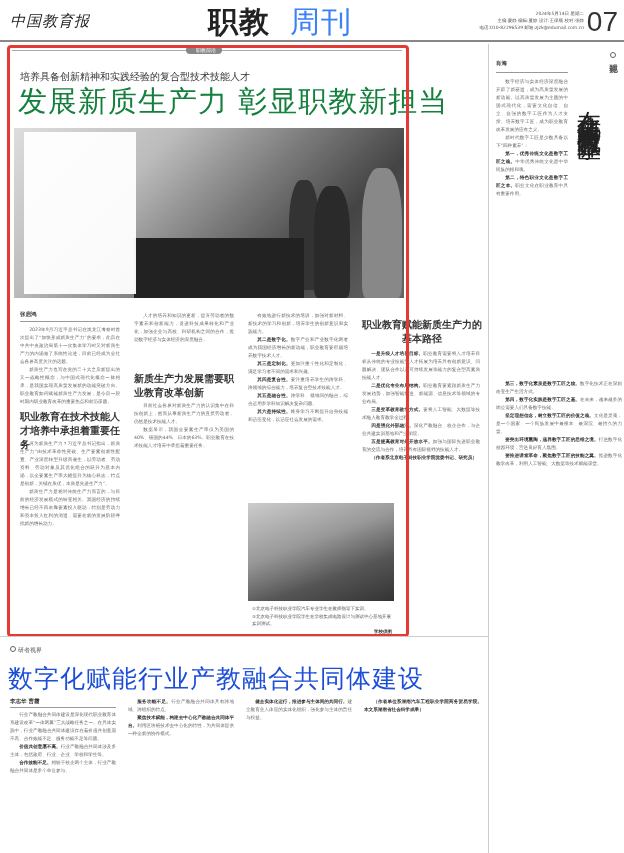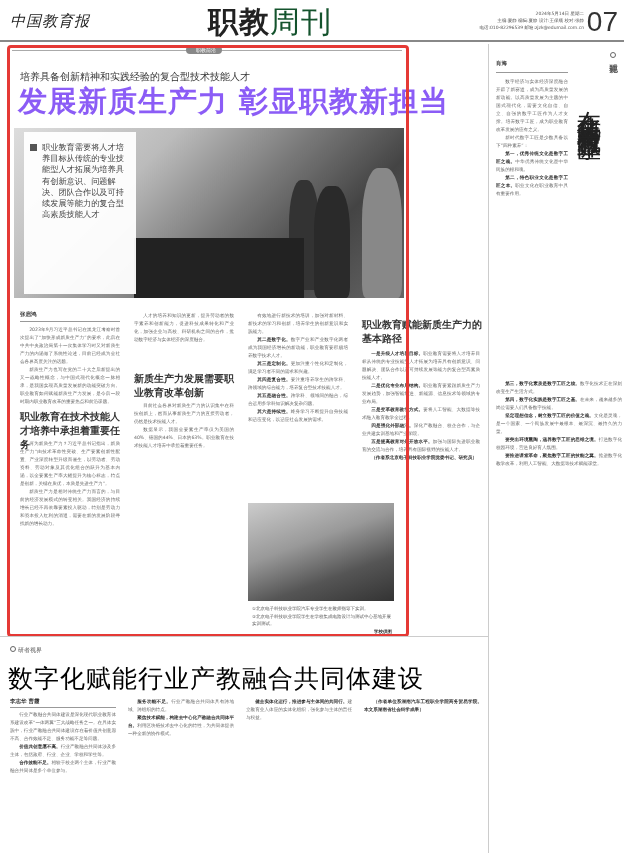--- a/index.html
+++ b/index.html
@@ -2,52 +2,52 @@
 <html><head>
 <meta charset="utf-8">
 <style>
   * { box-sizing: border-box; margin: 0; padding: 0; }
   html, body { width: 624px; height: 853px; overflow: hidden; background: #fff; }
   body { font-family: "DejaVu Sans", "Liberation Sans", sans-serif; color: #333; position: relative; }
 
   .masthead { position: absolute; left: 0; top: 0; width: 624px; height: 42px; border-bottom: 2px solid #888; }
   .paper-name { position: absolute; left: 10px; top: 12px; font-family: "DejaVu Serif", serif; font-size: 15px; color: #222; letter-spacing: 1px; font-style: italic; }
   .section-title { position: absolute; left: 208px; top: 2px; font-size: 30px; font-weight: bold; color: #222; letter-spacing: 1px; }
-  .section-title .light { color: #14532d; font-weight: normal; }
+  .section-title .light { color: #3b82f6; font-weight: normal; margin-left: 20px; }
   .pubinfo { position: absolute; right: 40px; top: 10px; font-size: 4.5px; color: #555; text-align: right; line-height: 7px; }
   .page-num { position: absolute; right: 6px; top: 6px; font-size: 28px; color: #333; font-family: "Liberation Sans", sans-serif; }
 
   .highlight-box { position: absolute; left: 7px; top: 45px; width: 400px; height: 592px; border: 3px solid #e53935; border-radius: 4px; }
 
   .col-label { position: absolute; left: 186px; top: 46px; background: #888; color: #fff; font-size: 5px; padding: 1px 6px 1px 10px; border-radius: 6px; }
   .col-label-line { position: absolute; left: 12px; top: 50px; width: 390px; border-top: 1px solid #aaa; }
 
   .subtitle { position: absolute; left: 20px; top: 70px; font-size: 10px; color: #333; }
-  .headline { position: absolute; left: 18px; top: 82px; font-size: 29px; font-weight: bold; color: #8b5cf6; letter-spacing: 1px; white-space: nowrap; }
+  .headline { position: absolute; left: 18px; top: 82px; font-size: 29px; font-weight: normal; color: #15803d; letter-spacing: 1px; white-space: nowrap; }
 
   .photo-main { position: absolute; left: 14px; top: 128px; width: 390px; height: 170px; background: linear-gradient(135deg, #ddd 0%, #bbb 30%, #777 55%, #444 75%, #666 100%); overflow: hidden; }
   .photo-main .person { position: absolute; border-radius: 40% 40% 10% 10%; background: #333; }
   .photo-caption-box { position: absolute; left: 24px; top: 132px; width: 112px; height: 162px; background: rgba(255,255,255,0.95); padding: 10px 6px; }
   .bullet { display: flex; font-size: 8.2px; color: #444; line-height: 11.2px; margin-bottom: 10px; }
   .bullet .sq { width: 7px; height: 7px; background: #555; margin-right: 5px; margin-top: 2px; flex-shrink: 0; }
 
   .byline { position: absolute; font-size: 5.5px; font-weight: bold; color: #333; }
   .byline-rule { position: absolute; border-top: 1px solid #999; }
   .body-col { position: absolute; font-size: 4.6px; line-height: 8px; color: #666; text-align: justify; overflow: hidden; }
   .body-col p { text-indent: 2em; }
   .body-col b { color: #333; }
   .sub-head { position: absolute; font-size: 10px; font-weight: bold; color: #333; line-height: 14px; }
 
   .photo-2 { position: absolute; left: 248px; top: 503px; width: 146px; height: 98px; background: linear-gradient(160deg, #ccc 0%, #999 40%, #555 70%, #333 100%); }
   .photo-2-caption { position: absolute; left: 252px; top: 605px; width: 140px; font-size: 4.5px; line-height: 7.5px; color: #555; }
   .grey-rule { position: absolute; left: 0; top: 636px; width: 624px; border-top: 1px solid #ccc; }
   .section-tag { position: absolute; left: 10px; top: 646px; font-size: 6px; color: #555; }
   .section-tag .o, .side-tag .o { display: inline-block; width: 6px; height: 6px; border: 1px solid #666; border-radius: 50%; margin-right: 2px; }
 
-  .headline2 { position: absolute; left: 8px; top: 662px; font-size: 25px; color: #000000; letter-spacing: 1px; white-space: nowrap; }
+  .headline2 { position: absolute; left: 8px; top: 662px; font-size: 25px; color: #1d4ed8; letter-spacing: 1px; white-space: nowrap; }
   .side-tag { position: absolute; right: 4px; top: 52px; writing-mode: vertical-rl; font-size: 8.5px; color: #555; }
   .vertical-title { position: absolute; left: 575px; top: 92px; writing-mode: vertical-rl; font-size: 24px; color: #222; letter-spacing: 2px; line-height: 28px; }
   .divider-v { position: absolute; border-left: 1px solid #ccc; }
 </style>
 </head>
 <body>
 
 <div class="masthead">
   <div class="paper-name">中国教育报</div>
   <div class="section-title">
@@ -66,24 +66,20 @@
 <div class="subtitle">培养具备创新精神和实践经验的复合型技术技能人才</div>
 <div class="headline">发展新质生产力  彰显职教新担当</div>
 
 <div class="photo-main">
   <div class="person" style="left:275px; top:52px; width:30px; height:110px;"></div>
   <div class="person" style="left:300px; top:58px; width:36px; height:112px; background:#2a2a2a;"></div>
   <div class="person" style="left:348px; top:40px; width:40px; height:130px; background:#888;"></div>
   <div style="position:absolute; left:120px; top:110px; width:170px; height:60px; background:#222;"></div>
 </div>
 <div class="photo-caption-box">
-  <div class="bullet">
-    <span class="sq"></span>
-    <span>职业教育需要将人才培养目标从传统的专业技能型人才拓展为培养具有创新意识、问题解决、团队合作以及可持续发展等能力的复合型高素质技能人才</span>
-  </div>
 </div>
 
 <div class="byline" style="left:20px; top:311px;">张启鸿</div>
 <div class="byline-rule" style="left:20px; top:321px; width:100px;"></div>
 <div class="body-col" style="left:20px; top:326px; width:100px; height:80px;">
   <p>2023年9月习近平总书记在黑龙江考察时首次提出了“加快形成新质生产力”的要求，此后在中共中央政治局第十一次集体学习时又对新质生产力的内涵做了系统性论述，目前已经成为全社会各界高度关注的话题。</p>
   <p>新质生产力也写在党的二十大之后新提出的又一战略性概念，与中国式现代化概念一脉相承，是我国实现高质量发展新的动能突破方向。职业教育如何赋能新质生产力发展，是今后一段时期内职业教育改革的重要热点和前沿课题。</p>
 </div>
 <div class="sub-head" style="left:20px; top:410px; width:102px;">职业教育在技术技能人才培养中承担着重要任务</div>
 <div class="body-col" style="left:20px; top:440px; width:100px; height:192px;">
@@ -108,21 +104,21 @@
   <p><b>其五是融合性。</b><span>跨学科、领域间的融合，综合运用多学科知识解决复杂问题。</span></p>
   <p><b>其六是持续性。</b><span>终身学习不断提升自身技能和适应变化，以适应社会发展的需求。</span></p>
 </div>
 <div class="photo-2"></div>
 <div class="photo-2-caption">
   <div>①北京电子科技职业学院汽车专业学生在教师指导下实训。</div>
   <div>②北京电子科技职业学院学生在学校集成电路设计与测试中心基地开展实训测试。</div>
   <div style="text-align:right; font-weight:bold; color:#333;">学校供图</div>
 </div>
 
-<div class="sub-head" style="left:362px; top:318px; width:120px; text-align:left; font-size:10px;">职业教育赋能新质生产力的基本路径</div>
+<div class="sub-head" style="left:362px; top:318px; width:120px; text-align:center; font-size:10px;">职业教育赋能新质生产力的基本路径</div>
 <div class="body-col" style="left:362px; top:350px; width:118px; height:268px;">
   <p><b>一是升级人才培养目标。</b><span>职业教育需要将人才培养目标从传统的专业技能型人才拓展为培养具有创新意识、问题解决、团队合作以及可持续发展等能力的复合型高素质技能人才。</span></p>
   <p><b>二是优化专业布局结构。</b><span>职业教育要紧跟新质生产力发展趋势，加强智能制造、新能源、信息技术等领域的专业布局。</span></p>
   <p><b>三是变革教育教学方式。</b><span>要将人工智能、大数据等技术融入教育教学全过程。</span></p>
   <p><b>四是强化外部融汇。</b><span>深化产教融合、校企合作，与企业共建实训基地和产业学院。</span></p>
   <p><b>五是提高教育对外开放水平。</b><span>加强与国际先进职业教育的交流与合作，培养具有国际视野的技能人才。</span></p>
   <p><b>（作者系北京电子科技职业学院党委书记、研究员）</b></p>
 </div>
 
 <div class="highlight-box" style="width:402px;"></div>

